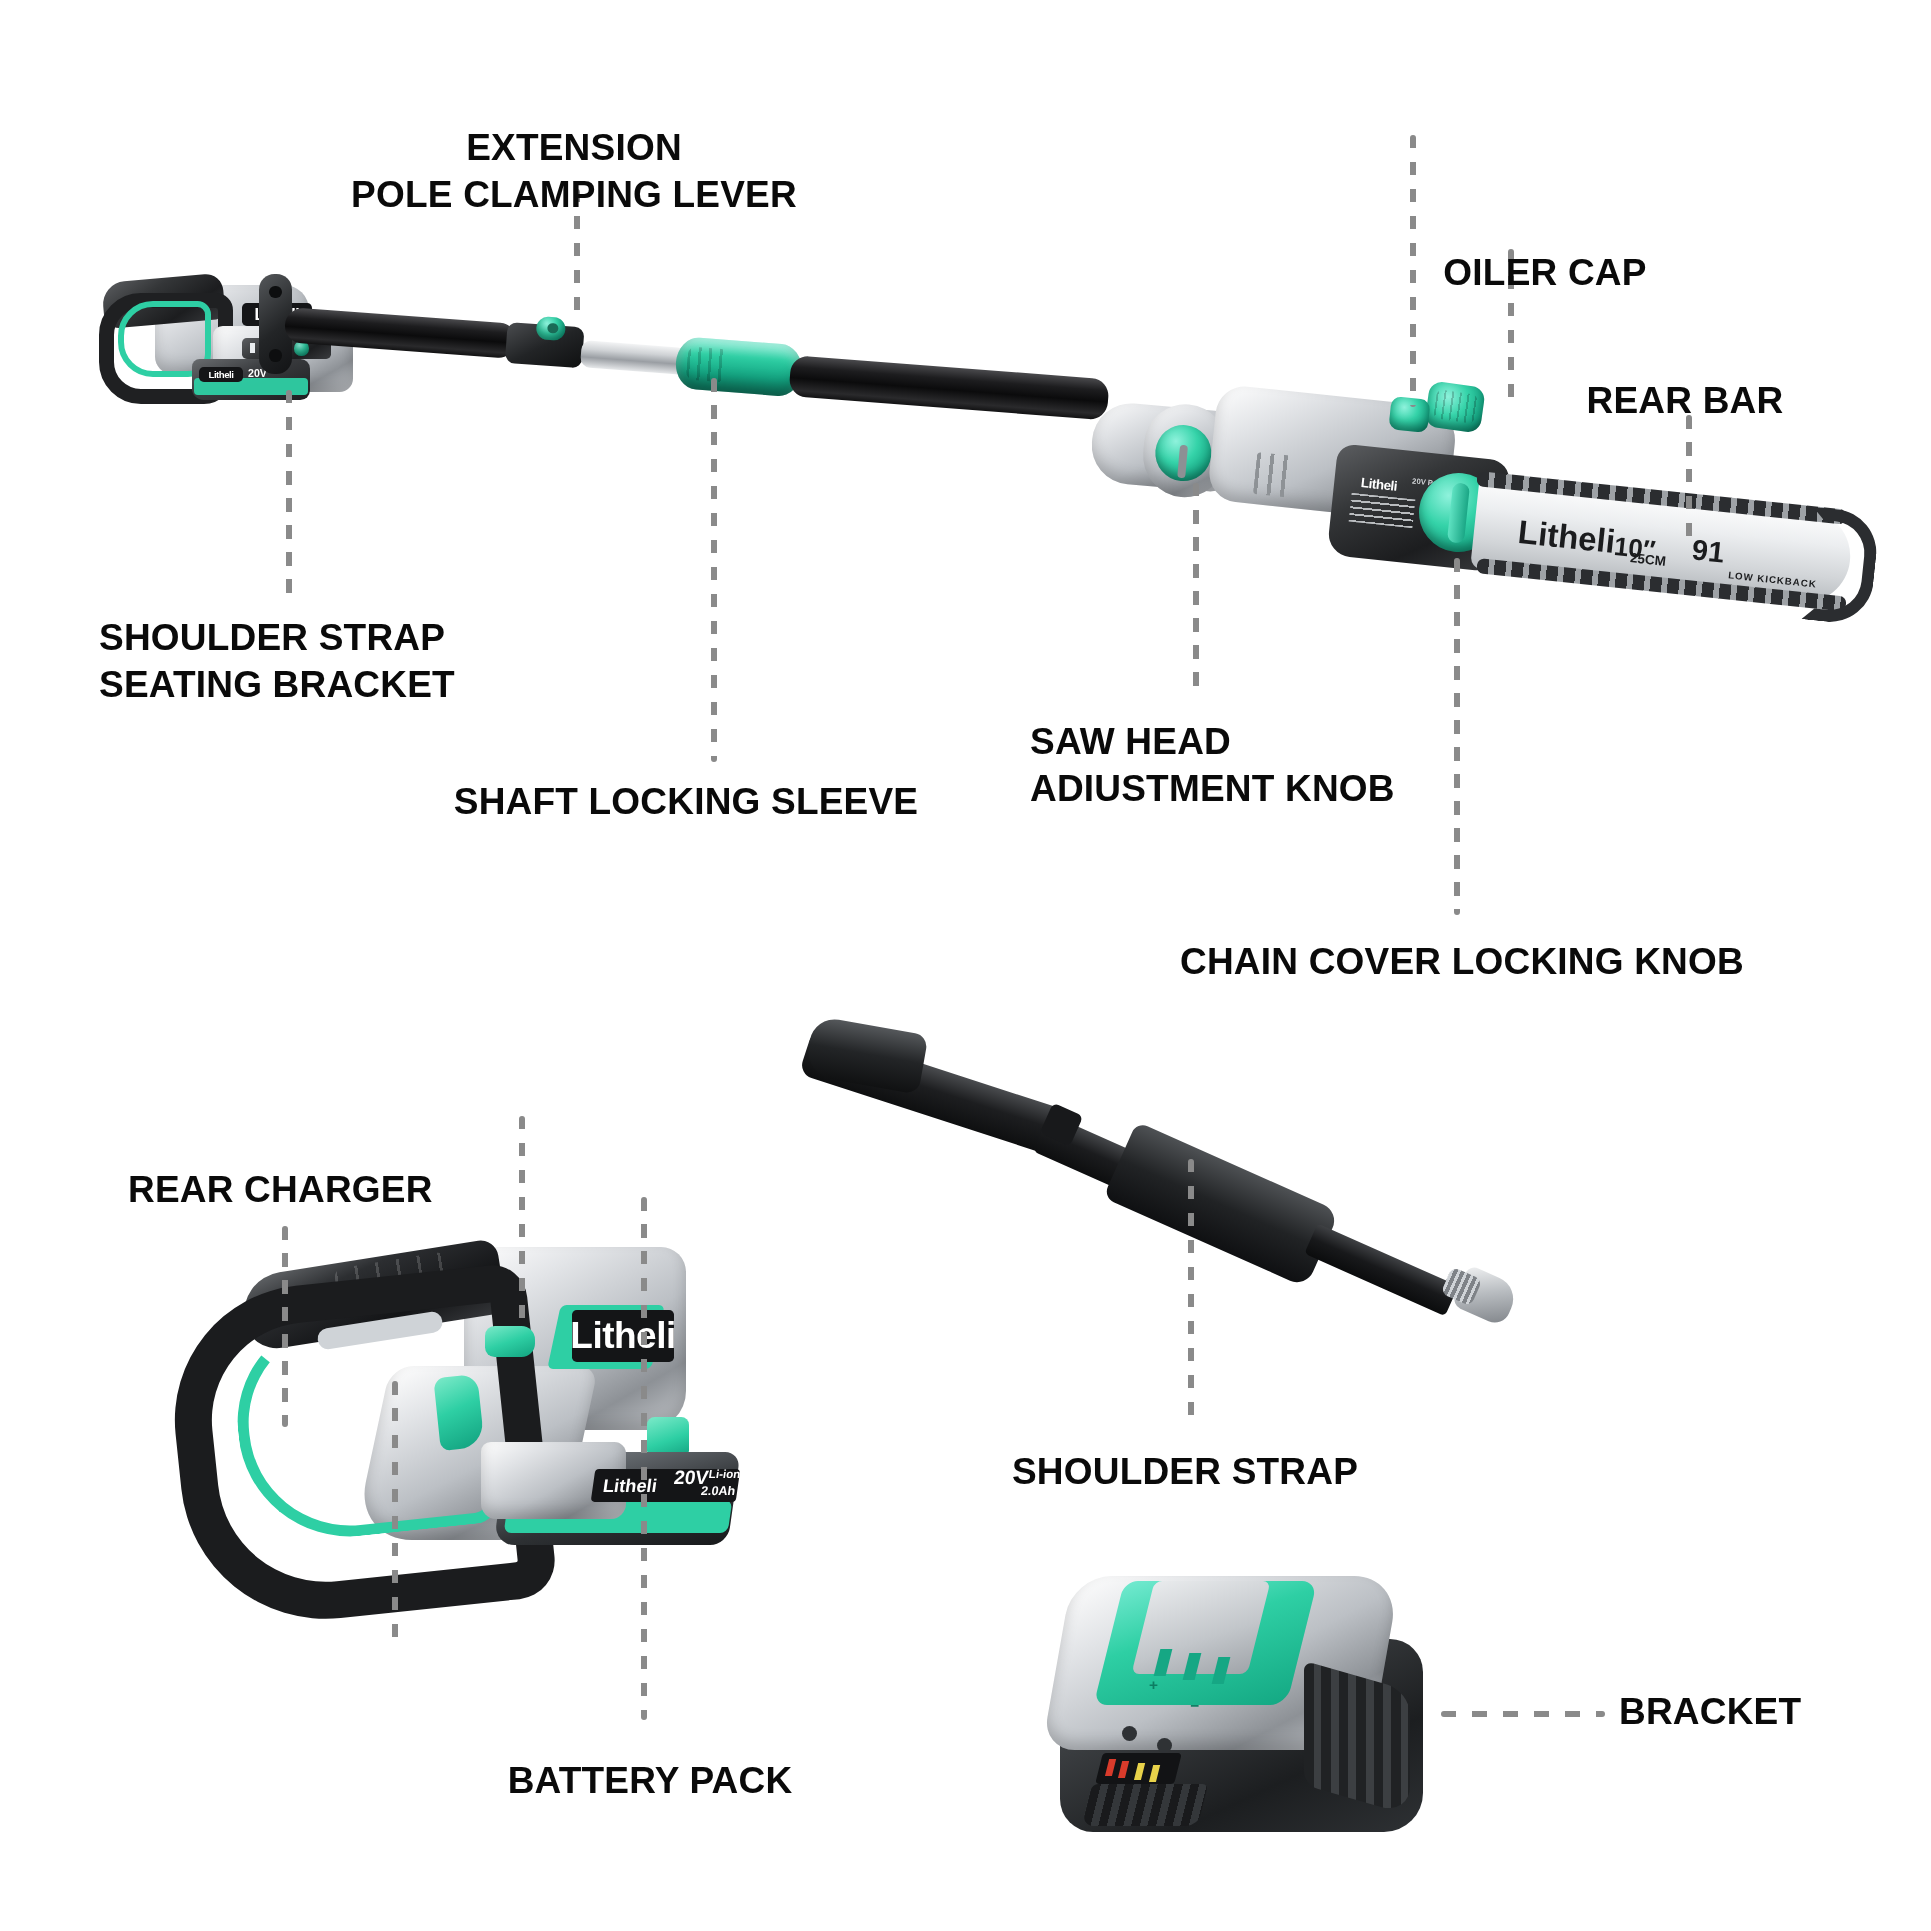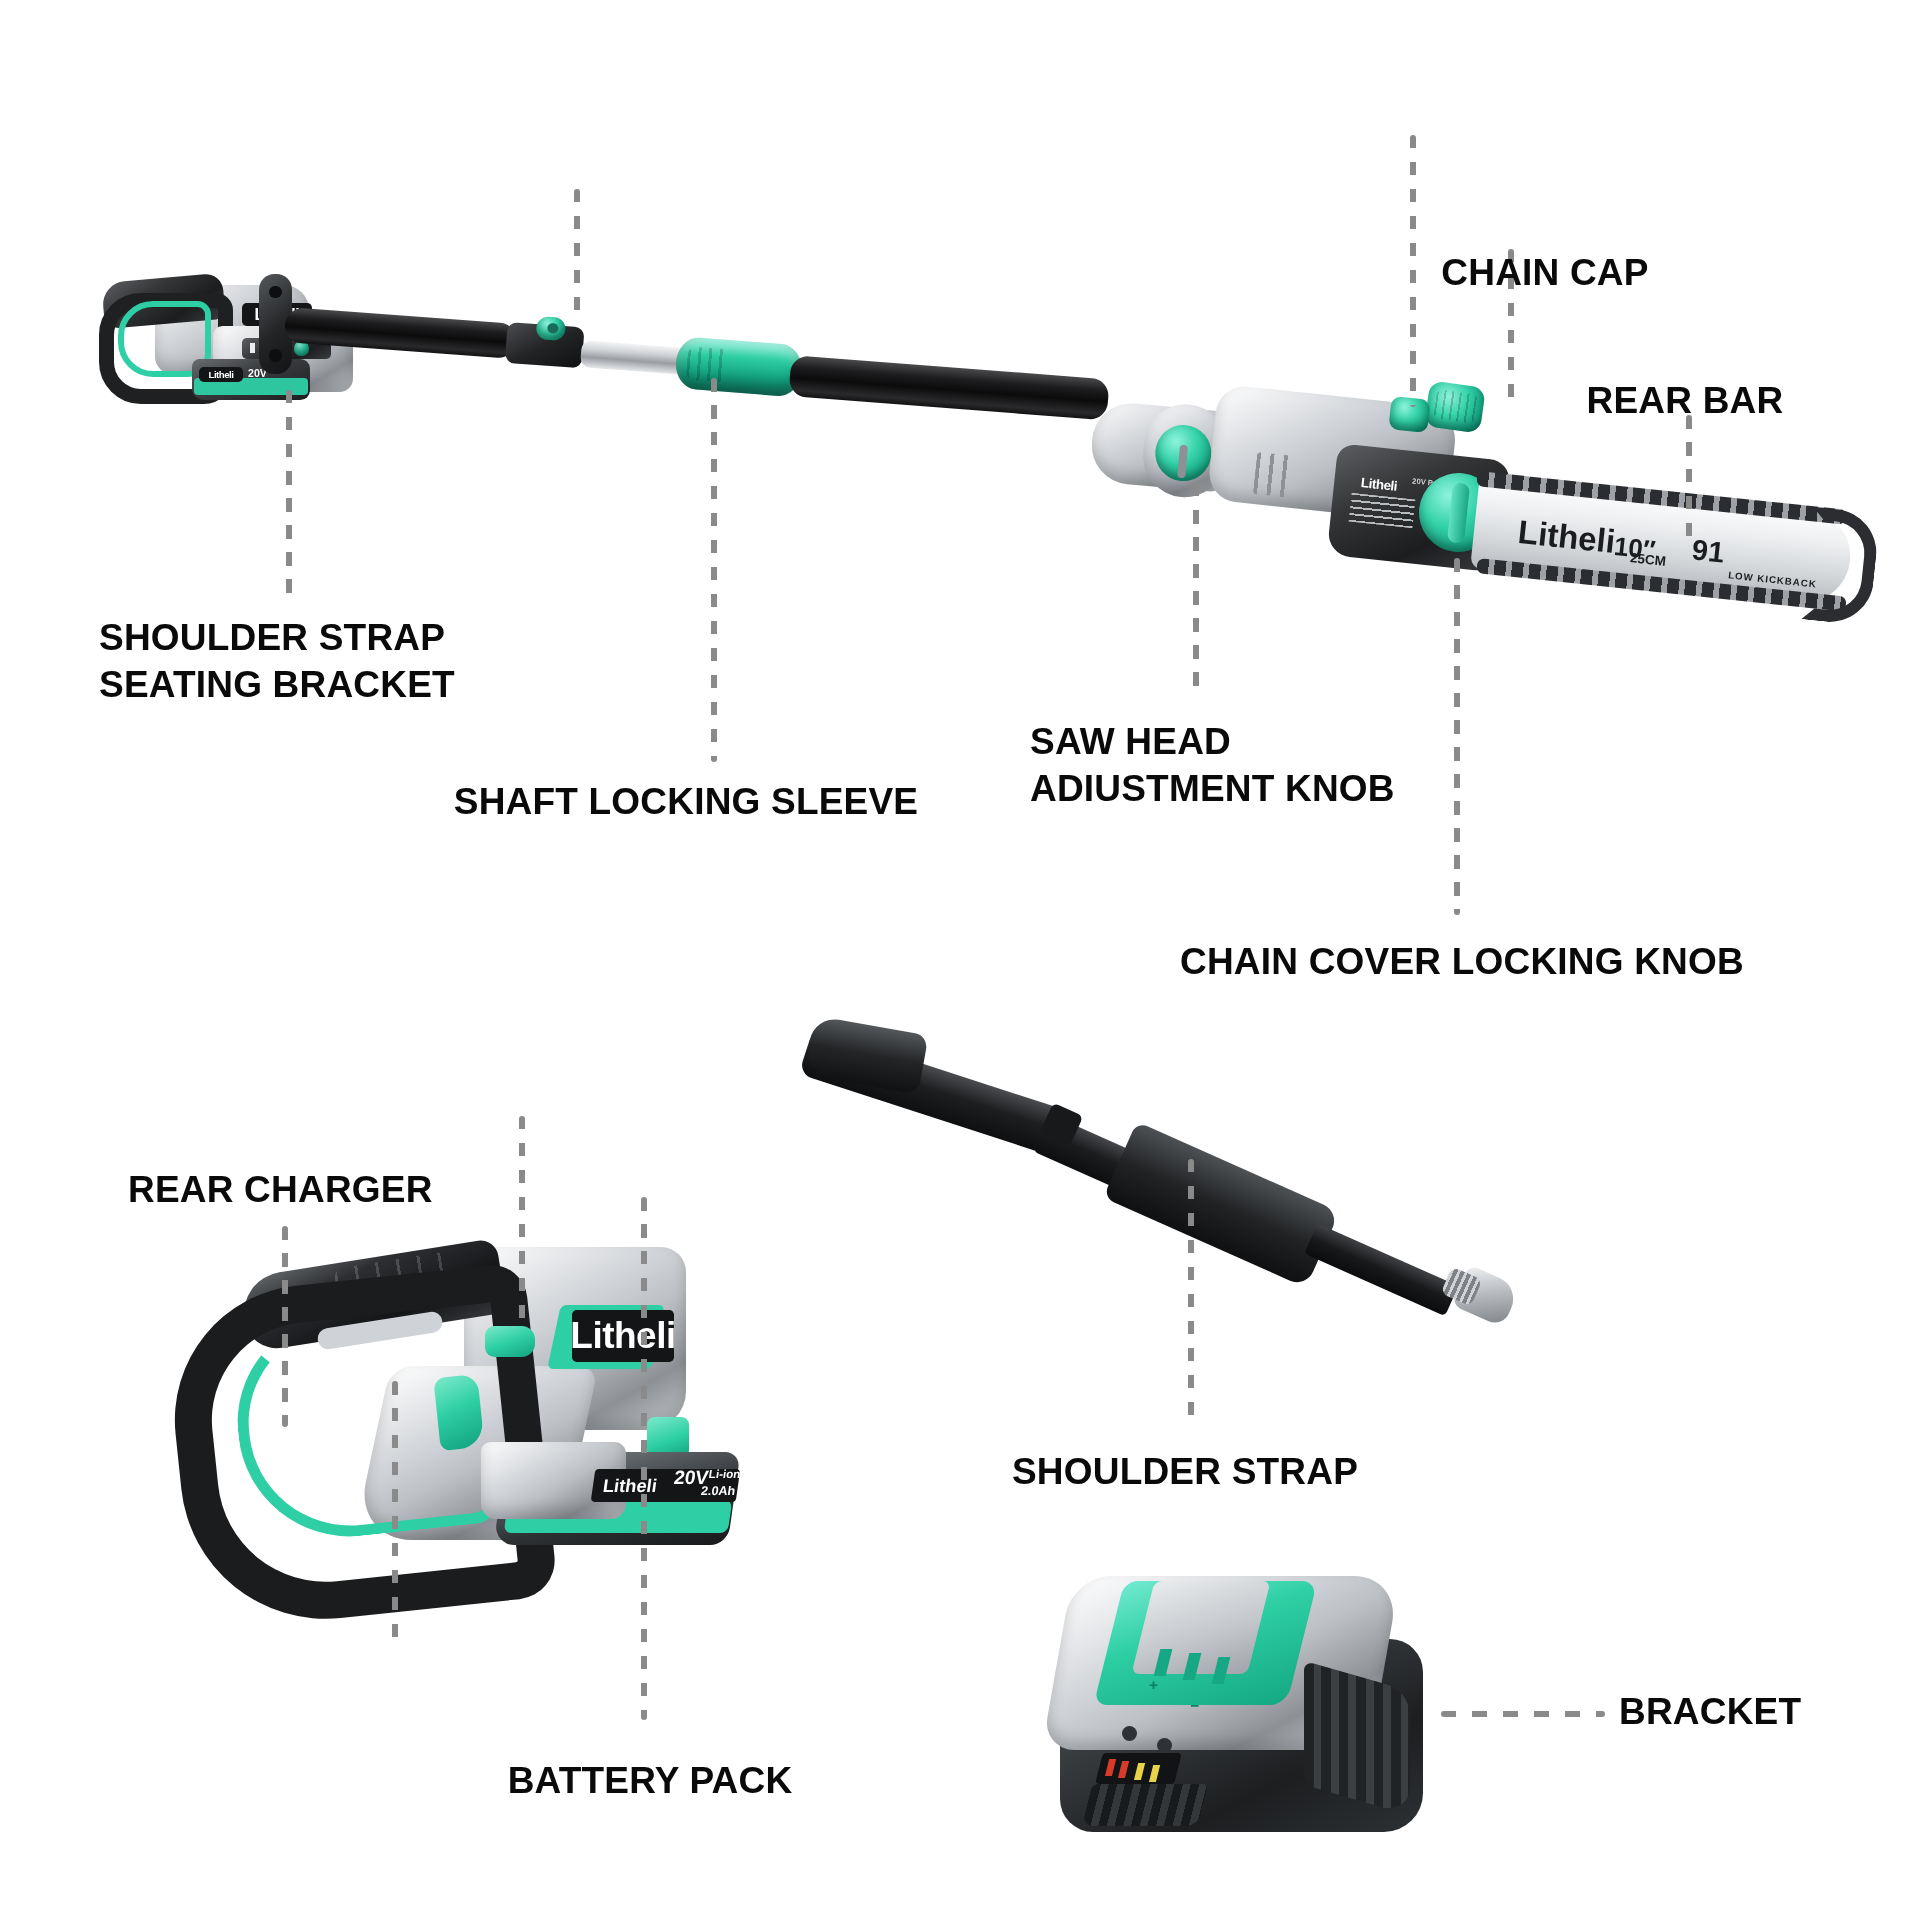--- a/index.html
+++ b/index.html
@@ -208,21 +208,23 @@
 
   <div class="leader" style="left:574px; top:189px; height:135px;"></div>
   <div class="leader" style="left:1410px; top:135px; height:272px;"></div>
   <div class="leader" style="left:1508px; top:249px; height:153px;"></div>
   <div class="leader" style="left:1686px; top:415px; height:124px;"></div>
   <div class="leader" style="left:286px; top:390px; height:212px;"></div>
   <div class="leader" style="left:711px; top:378px; height:384px;"></div>
   <div class="leader" style="left:1193px; top:483px; height:210px;"></div>
   <div class="leader" style="left:1454px; top:558px; height:357px;"></div>
 
-  <div class="callout-label lbl-center" style="left:1545px; top:249px;">CHAIN CAP</div>
+  <div class="callout-label lbl-center" style="left:574px; top:124px;">EXTENSION
+POLE CLAMPING LEVER</div>
+  <div class="callout-label lbl-center" style="left:1545px; top:249px;">OILER CAP</div>
   <div class="callout-label lbl-center" style="left:1685px; top:377px;">REAR BAR</div>
   <div class="callout-label lbl-left" style="left:99px; top:614px;">SHOULDER STRAP
 SEATING BRACKET</div>
   <div class="callout-label lbl-center" style="left:686px; top:778px;">SHAFT LOCKING SLEEVE</div>
   <div class="callout-label lbl-left" style="left:1030px; top:718px;">SAW HEAD
 ADIUSTMENT KNOB</div>
   <div class="callout-label lbl-left" style="left:1180px; top:938px;">CHAIN COVER LOCKING KNOB</div>
 
   <div class="part" style="left:174px; top:1212px; width:541px; height:406px;">
 

